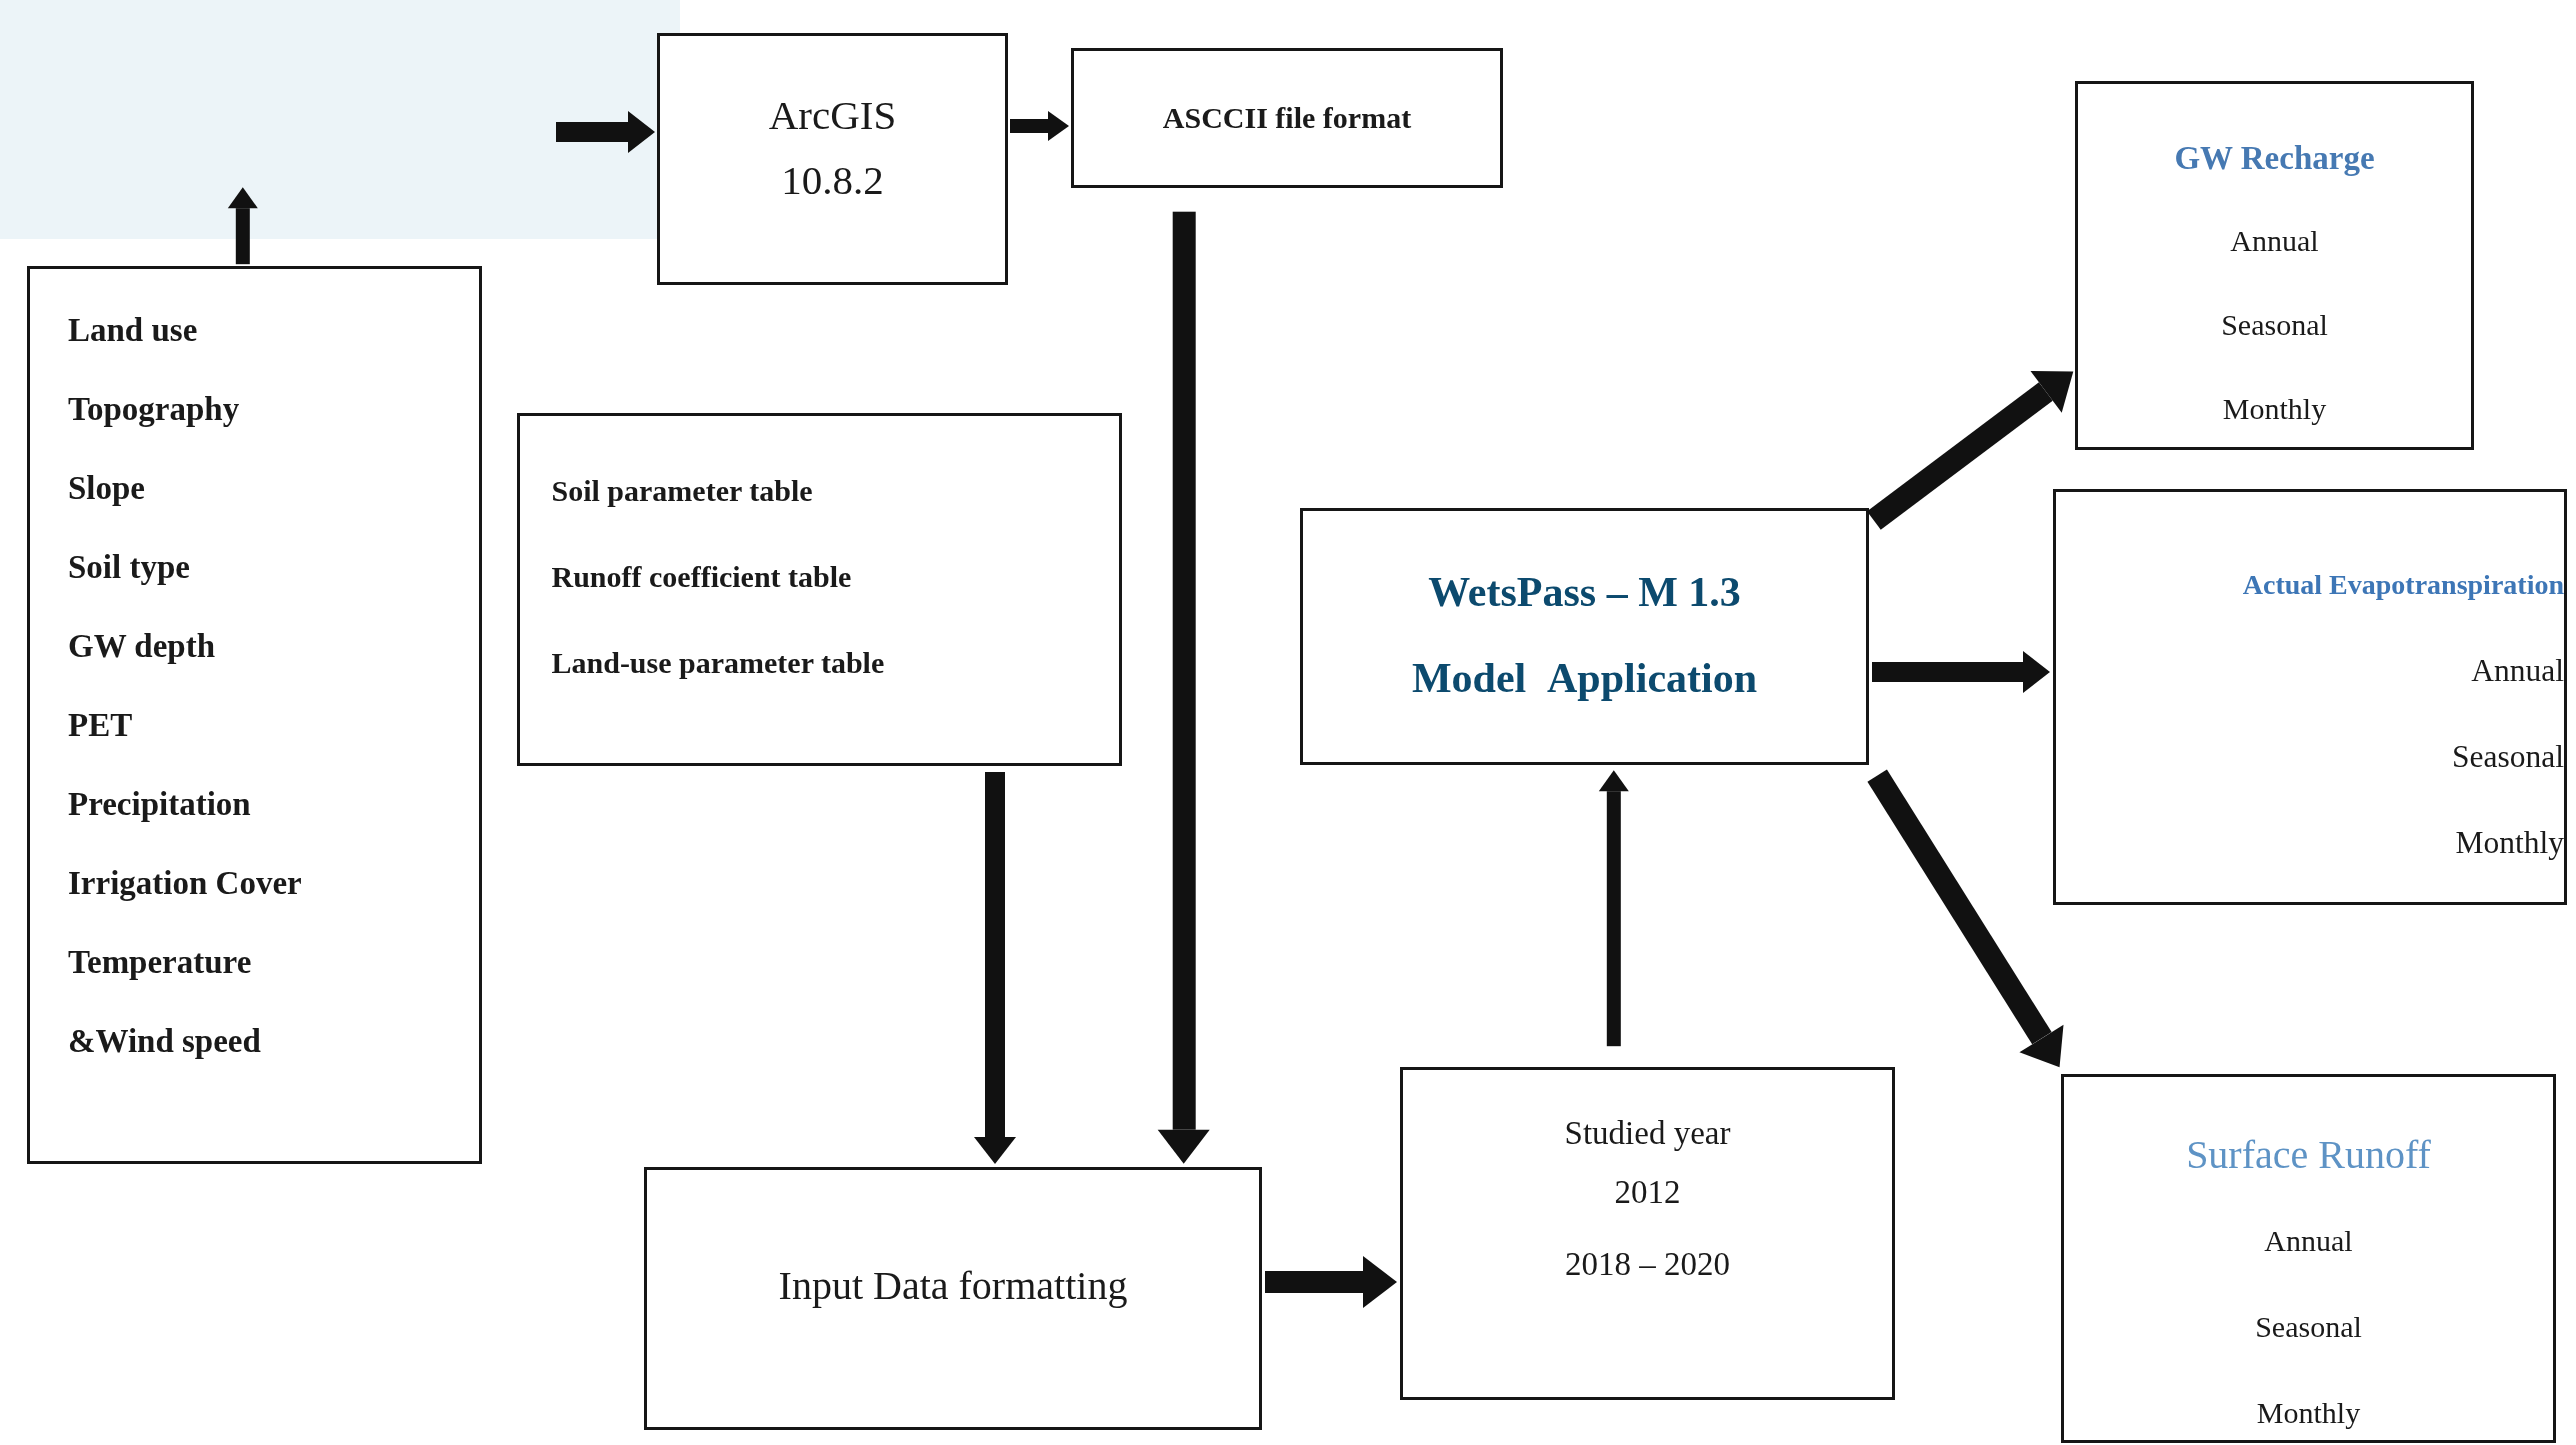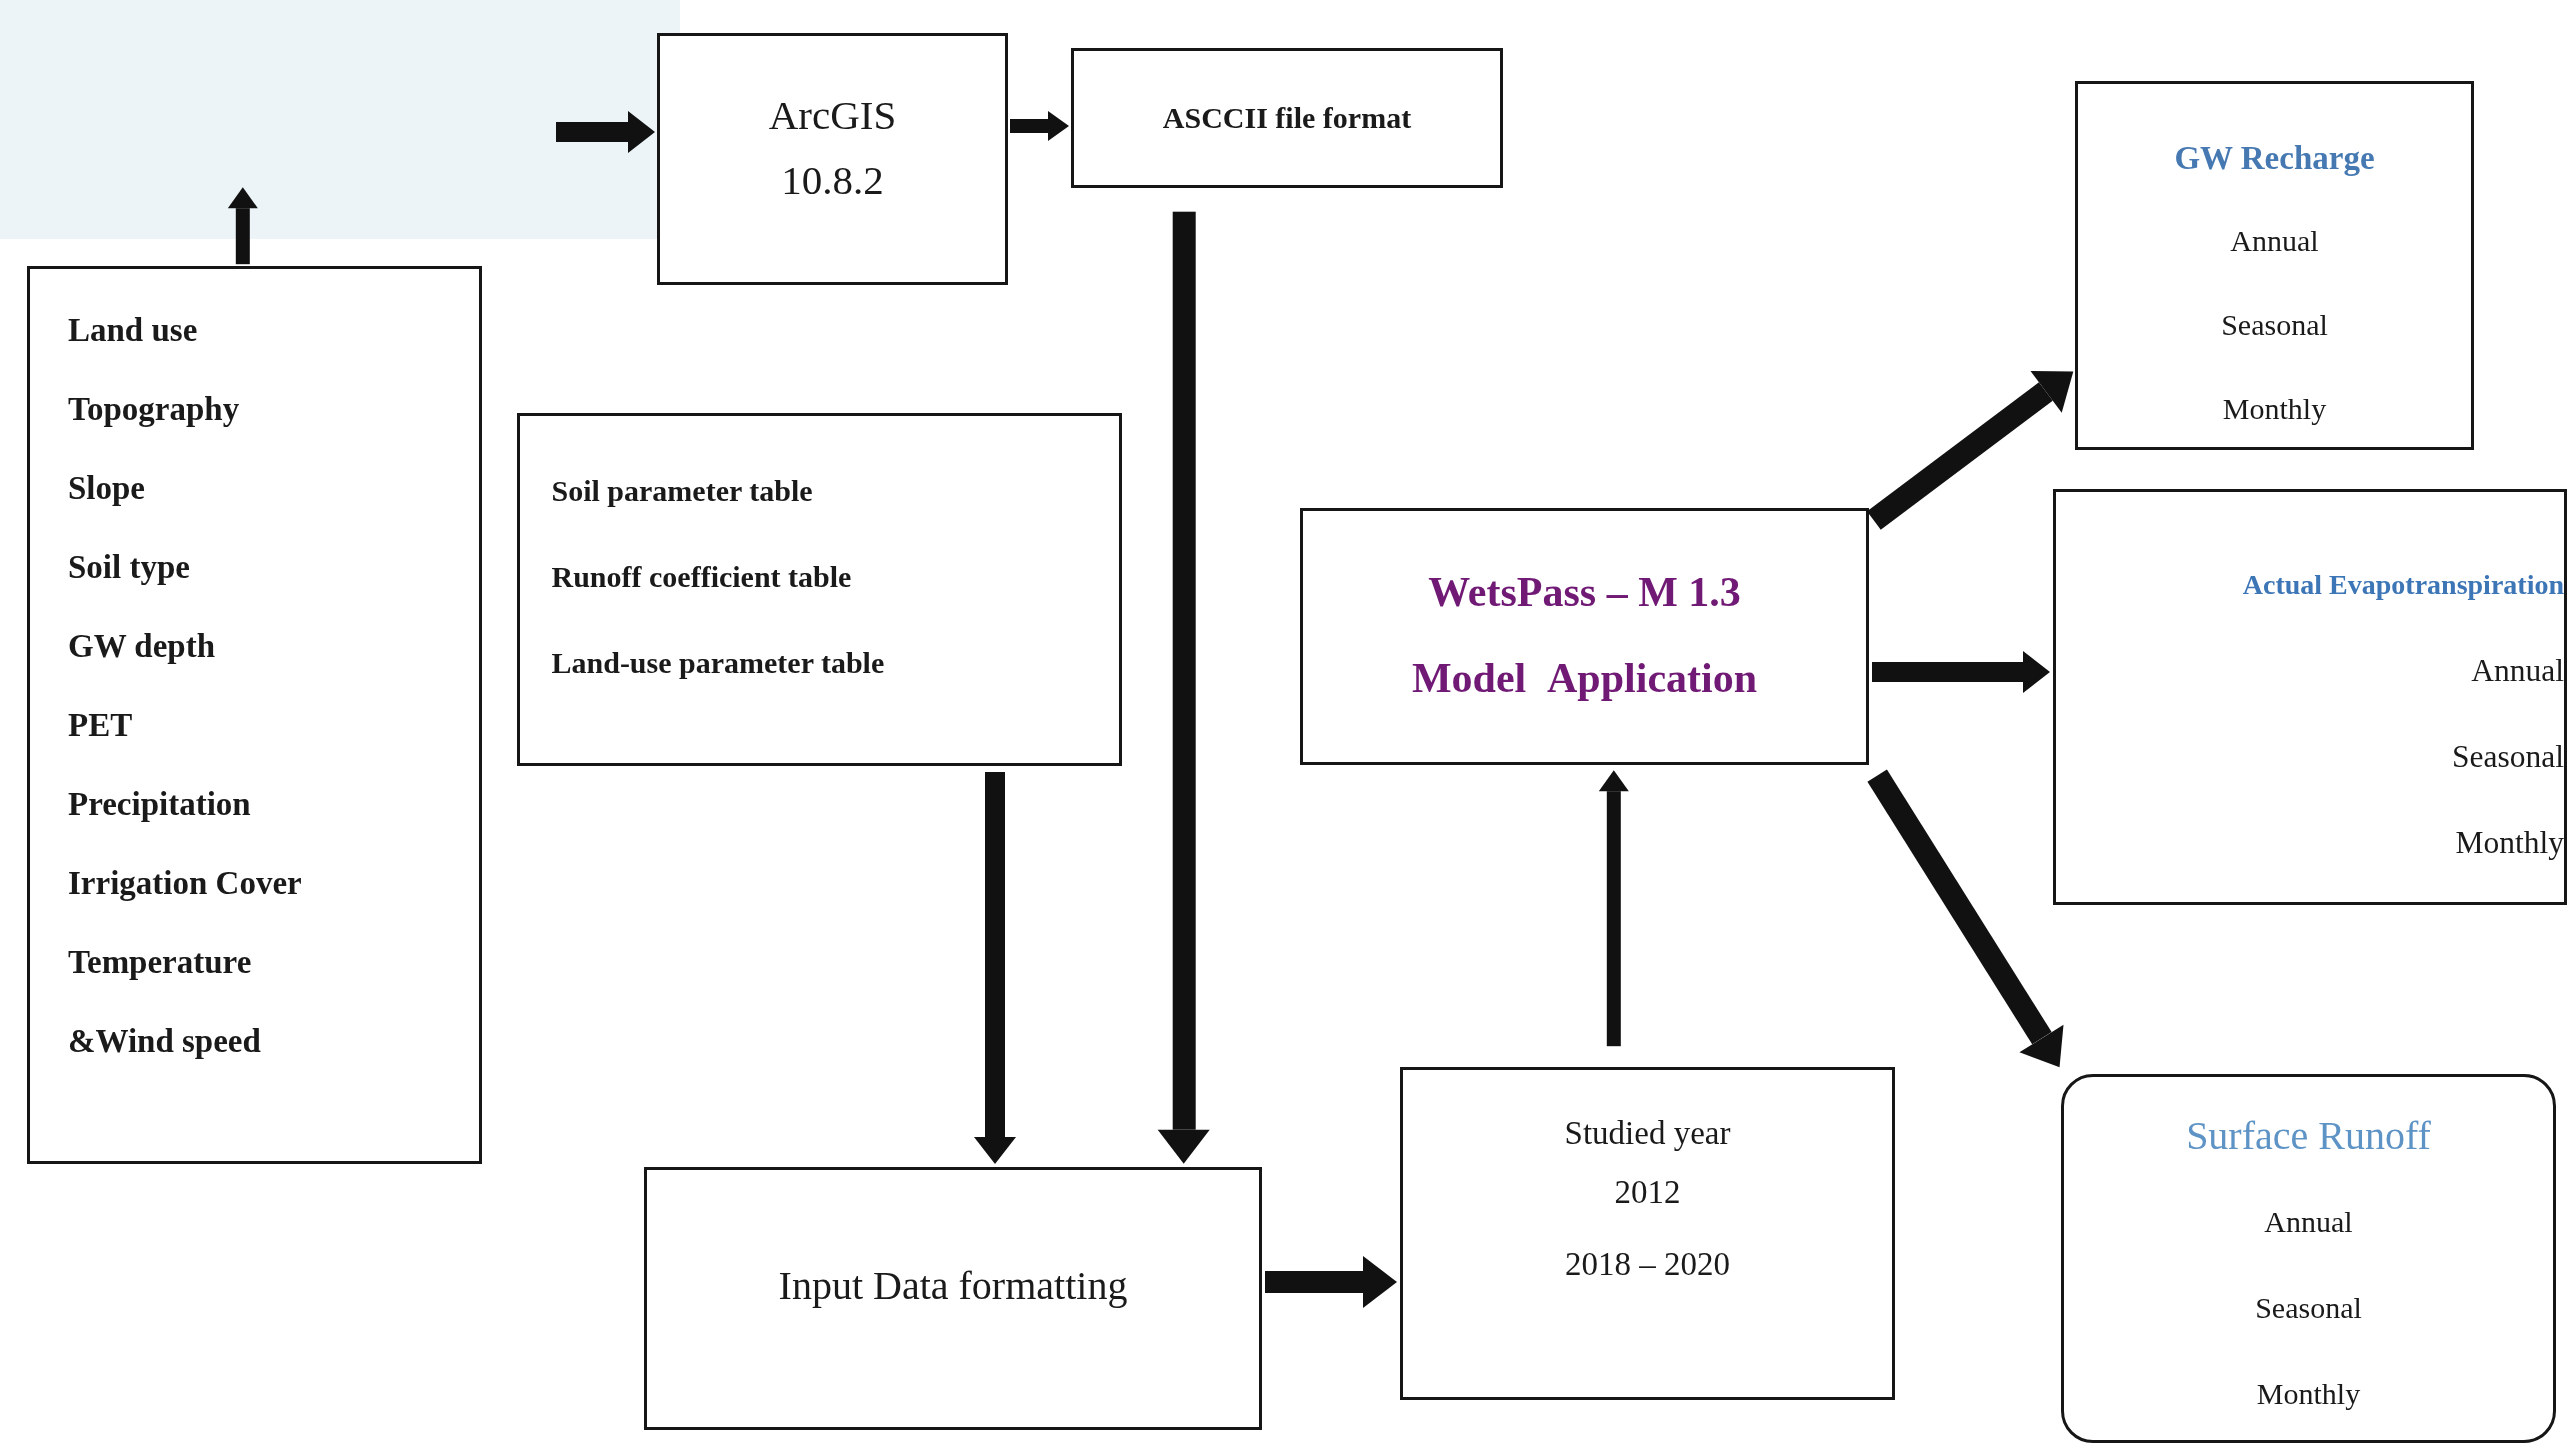--- a/index.html
+++ b/index.html
@@ -42,33 +42,33 @@
   .inputfmt{left:644px;top:1167px;width:618px;height:263px;text-align:center;padding-top:86px;}
   .inputfmt span{font-size:40px;line-height:59px;}
 
   
   .studied{left:1400px;top:1067px;width:495px;height:333px;text-align:center;padding-top:34px;}
   .studied div{font-size:33px;line-height:59px;}
   .studied .gap{margin-top:12.6px;}
 
   
   .wetspass{left:1300px;top:508px;width:569px;height:257px;text-align:center;padding-top:38px;}
-  .wetspass div{font-weight:bold;font-size:42px;line-height:86px;color:#701a75;}
+  .wetspass div{font-weight:bold;font-size:42px;line-height:86px;color:#0c4a6e;}
   .wetspass .ws-line2{word-spacing:12.6px;}
 
   
   .out{text-align:center;}
   .out .item{font-size:30px;}
   .gw{left:2075px;top:81px;width:399px;height:369px;padding-top:34px;}
   .gw .title{font-weight:bold;font-size:33px;line-height:81px;color:#4679B2;}
   .gw .item{line-height:84px;}
   .aet{left:2053px;top:489px;width:514px;height:416px;padding-top:50px;text-align:right;}
   .aet .title{font-weight:bold;font-size:28px;line-height:86px;color:#3D76B6;}
   .aet .item{font-size:31.5px;line-height:86px;}
-  .runoff{left:2061px;top:1074px;width:495px;height:369px;padding-top:16px;border-radius:32px;}
+  .runoff{left:2061px;top:1074px;width:495px;height:369px;padding-top:35px;}
   .runoff .title{font-size:40px;line-height:86px;color:#5E93C5;}
   .runoff .item{line-height:86px;}
 
   
   .arrow{position:absolute;background:#111;transform-origin:0 50%;}
   .arrow::after{
     content:"";position:absolute;left:100%;top:50%;transform:translateY(-50%);
     width:0;height:0;border-style:solid;
     border-color:transparent transparent transparent #111;
   }

